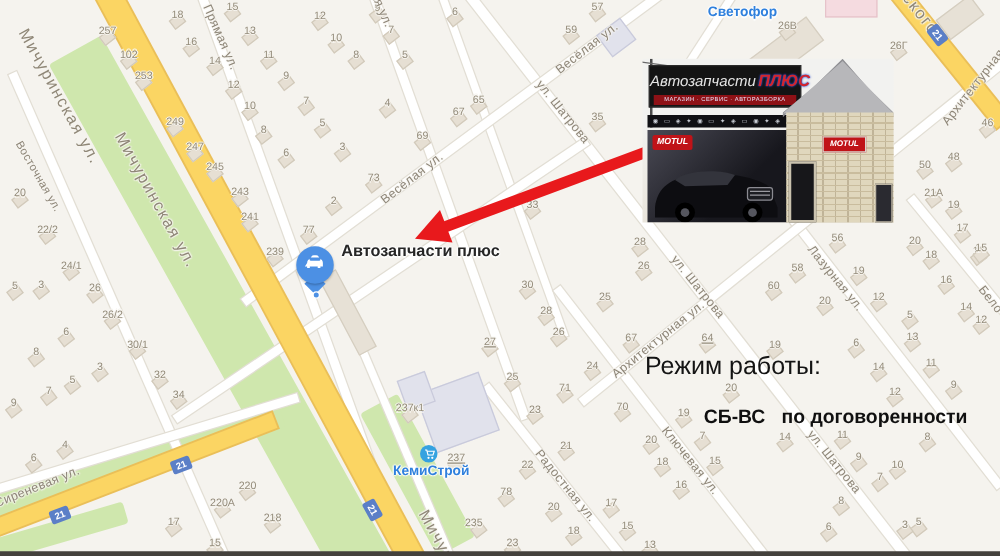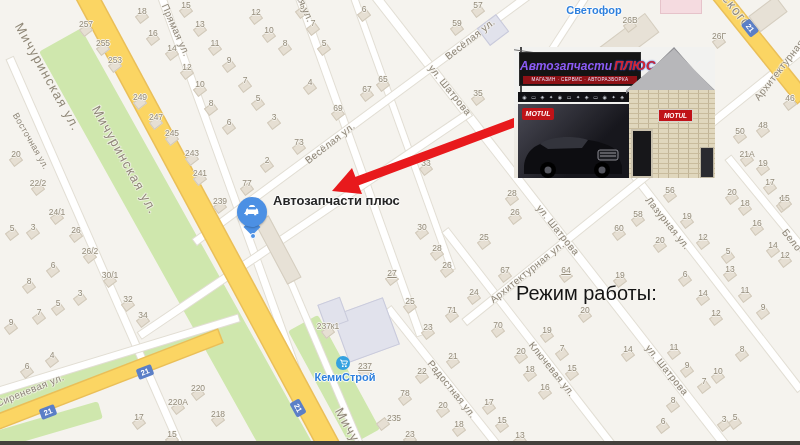--- a/index.html
+++ b/index.html
@@ -45,21 +45,21 @@
   #hours-title{position:absolute;left:516px;top:282px;font-size:20px;color:#141414;white-space:pre;}
   #hours-week{position:absolute;left:562px;top:306px;font-size:15.5px;font-weight:bold;color:#101010;white-space:pre;}
   #hours-weekend{position:absolute;left:563px;top:325px;font-size:15.5px;font-weight:bold;color:#101010;white-space:pre;}
   
   #photo{position:absolute;left:514px;top:47px;width:201px;height:131px;overflow:hidden;
         background:linear-gradient(#f2f2f0 0 38%,#e9e5dc);}
   #pole{position:absolute;left:6px;top:0;width:2px;height:55px;background:#4a4a4a;}
   #wire{position:absolute;left:-8px;top:6px;width:70px;height:1px;background:#6a6a6a;transform:rotate(8deg);}
   #signboard{position:absolute;left:5px;top:5px;width:122px;height:34px;background:#141414;border:1px solid #2b2b2b;padding-top:3px;}
   #sign-main{text-align:center;white-space:nowrap;}
-  #sign-main .a{font-style:italic;font-weight:700;font-size:12px;color:#8b5cf6;}
+  #sign-main .a{font-style:italic;font-weight:400;font-size:12px;color:#e5e5e5;}
   #sign-main .p{font-style:italic;font-weight:900;font-size:13px;color:#d6252b;margin-left:2px;
         text-shadow:0 0 1px #2a4fd0,0 0 2px #2a4fd0;}
   #sign-sub{margin:2px 3px 0;height:8px;background:#8e1116;color:#e9e6ff;font-size:4.6px;
         letter-spacing:.4px;text-align:center;line-height:8px;white-space:nowrap;}
   #logos-strip{position:absolute;left:4px;top:45px;width:112px;height:10px;background:#101014;color:#c8ccd4;
         font-size:5px;letter-spacing:1.6px;text-align:center;line-height:10px;overflow:hidden;white-space:nowrap;}
   #banner{position:absolute;left:4px;top:57px;width:112px;height:74px;background:linear-gradient(135deg,#4a4a55,#17171d 65%);overflow:hidden;}
   #motul-chip{position:absolute;left:4px;top:4px;width:32px;height:12px;background:#c01318;border-radius:2px;
         color:#fff;font-style:italic;font-weight:bold;font-size:7px;text-align:center;line-height:12px;}
   #house-roof{position:absolute;left:112px;top:0;width:89px;height:44px;
@@ -106,21 +106,21 @@
       <div class="structure " style="left: 278px; top: 250px; width: 70px; height: 16px; transform: translate(-50%, -50%) rotate(62deg);"></div>
       <div class="structure " style="left: 629px; top: 40px; width: 58px; height: 24px; transform: translate(-50%, -50%) rotate(-37deg);"></div>
       <div class="structure blue" style="left: 366px; top: 330px; width: 54px; height: 50px; transform: translate(-50%, -50%) rotate(-20deg);"></div>
       <div class="structure blue" style="left: 333px; top: 313px; width: 24px; height: 26px; transform: translate(-50%, -50%) rotate(-20deg);"></div>
       <div class="structure pink" style="left: 681px; top: 6px; width: 42px; height: 16px; transform: translate(-50%, -50%) rotate(0deg);"></div>
       <div class="structure blue" style="left: 493px; top: 30px; width: 24px; height: 22px; transform: translate(-50%, -50%) rotate(-37deg);"></div>
       <div class="structure " style="left: 768px; top: 14px; width: 34px; height: 20px; transform: translate(-50%, -50%) rotate(-37deg);"></div>
       <div class="bsq" style="left: 86px; top: 30px;"></div>
       <div class="bnum" style="left: 86px; top: 24px;">257</div>
       <div class="bsq" style="left: 103px; top: 49px;"></div>
-      <div class="bnum" style="left: 103px; top: 43px;">255</div>
+      <div class="bnum" style="left: 103px; top: 43px;">102</div>
       <div class="bsq" style="left: 115px; top: 66px;"></div>
       <div class="bnum" style="left: 115px; top: 60px;">253</div>
       <div class="bsq" style="left: 140px; top: 103px;"></div>
       <div class="bnum" style="left: 140px; top: 97px;">249</div>
       <div class="bsq" style="left: 156px; top: 123px;"></div>
       <div class="bnum" style="left: 156px; top: 117px;">247</div>
       <div class="bsq" style="left: 172px; top: 139px;"></div>
       <div class="bnum" style="left: 172px; top: 133px;">245</div>
       <div class="bsq" style="left: 192px; top: 159px;"></div>
       <div class="bnum" style="left: 192px; top: 153px;">243</div>
@@ -372,21 +372,21 @@
       <div class="bnum" style="left: 218px; top: 414px;">218</div>
       <div class="bsq" style="left: 139px; top: 423px;"></div>
       <div class="bnum" style="left: 139px; top: 417px;">17</div>
       <div class="bsq" style="left: 172px; top: 440px;"></div>
       <div class="bnum" style="left: 172px; top: 434px;">15</div>
       <div class="bsq" style="left: 328px; top: 332px;"></div>
       <div class="bnum" style="left: 328px; top: 326px;">237к1</div>
       <div class="bsq" style="left: 365px; top: 372px;"></div>
       <div class="bnum" style="left: 365px; top: 366px; text-decoration: underline;">237</div>
       <div class="bsq" style="left: 383px; top: 424px;"></div>
-      <div class="bnum" style="left: 394px; top: 418px;">235</div>
+      <div class="bnum" style="left: 379px; top: 418px;">235</div>
       <div class="bsq" style="left: 392px; top: 279px;"></div>
       <div class="bnum" style="left: 392px; top: 273px; text-decoration: underline;">27</div>
       <div class="street major" style="left: 48px; top: 77px; font-size: 13px; transform: translate(-50%, -50%) rotate(61deg);">Мичуринская ул.</div>
       <div class="street major" style="left: 125px; top: 160px; font-size: 13px; transform: translate(-50%, -50%) rotate(61deg);">Мичуринская ул.</div>
       <div class="street major" style="left: 368px; top: 462px; font-size: 13px; transform: translate(-50%, -50%) rotate(61deg);">Мичуринская ул.</div>
       <div class="street major" style="left: 737px; top: 11px; font-size: 13px; transform: translate(-50%, -50%) rotate(52deg);">ского</div>
       <div class="street" style="left: 31px; top: 141px; font-size: 9px; transform: translate(-50%, -50%) rotate(60deg);">Восточная ул.</div>
       <div class="street" style="left: 176px; top: 30px; font-size: 10px; transform: translate(-50%, -50%) rotate(66deg);">Прямая ул.</div>
       <div class="street" style="left: 305px; top: 8px; font-size: 10px; transform: translate(-50%, -50%) rotate(66deg);">ая ул.</div>
       <div class="street" style="left: 330px; top: 143px; font-size: 10px; transform: translate(-50%, -50%) rotate(-38deg);">Весёлая ул.</div>
@@ -465,13 +465,14 @@
     </div>
     <div id="house-roof-edge"></div>
     <div id="house-roof"></div>
     <div id="house-wall"></div>
     <div id="motul-sign">MOTUL</div>
     <div id="house-door"></div>
     <div id="house-win"></div>
   </div>
 
   <div id="hours-title">Режим работы:</div>
+  <div id="hours-weekend">СБ-ВС   по договоренности</div>
 </div>
 
 </body></html>

